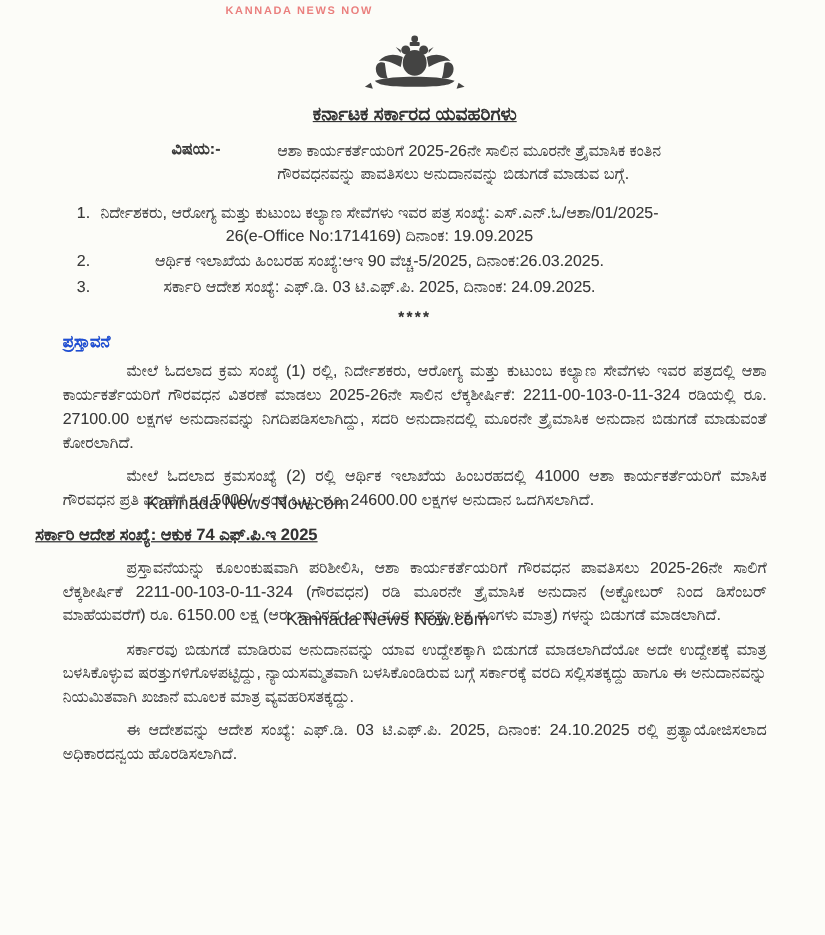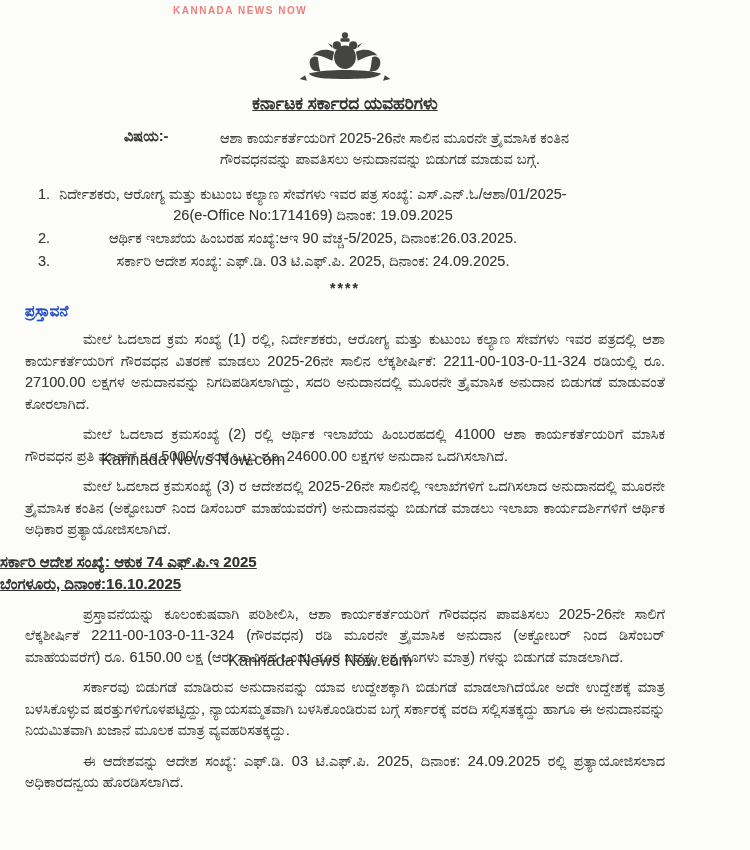--- a/index.html
+++ b/index.html
@@ -5,21 +5,21 @@
   html,body{margin:0;padding:0;}
   body{
     width:750px;height:850px;
     background:#fcfcf8;
     font-family:"Liberation Sans","DejaVu Sans",sans-serif;
     color:#3a3a3a;
     position:relative;
     overflow:hidden;
     text-shadow:0 0 .6px rgba(90,90,90,.45);
   }
-  .page{position:relative;width:690px;height:850px;}
+  .page{position:relative;width:690px;height:850px;margin-left:32px;}
 
   
   .wm-top{
     position:absolute;top:5px;left:173px;
     font-size:10px;font-weight:bold;letter-spacing:1.5px;
     color:rgba(225,60,60,.65);
     text-shadow:none;
   }
 
   
@@ -131,29 +131,27 @@
 
   <div class="section-head">ಪ್ರಸ್ತಾವನೆ</div>
 
   <div class="para">ಮೇಲೆ ಓದಲಾದ ಕ್ರಮ ಸಂಖ್ಯೆ (1) ರಲ್ಲಿ, ನಿರ್ದೇಶಕರು, ಆರೋಗ್ಯ ಮತ್ತು ಕುಟುಂಬ ಕಲ್ಯಾಣ ಸೇವೆಗಳು ಇವರ ಪತ್ರದಲ್ಲಿ ಆಶಾ ಕಾರ್ಯಕರ್ತೆಯರಿಗೆ ಗೌರವಧನ ವಿತರಣೆ ಮಾಡಲು 2025-26ನೇ ಸಾಲಿನ ಲೆಕ್ಕಶೀರ್ಷಿಕೆ: 2211-00-103-0-11-324 ರಡಿಯಲ್ಲಿ ರೂ. 27100.00 ಲಕ್ಷಗಳ ಅನುದಾನವನ್ನು ನಿಗದಿಪಡಿಸಲಾಗಿದ್ದು, ಸದರಿ ಅನುದಾನದಲ್ಲಿ ಮೂರನೇ ತ್ರೈಮಾಸಿಕ ಅನುದಾನ ಬಿಡುಗಡೆ ಮಾಡುವಂತೆ ಕೋರಲಾಗಿದೆ.</div>
 
   <div class="para">
     <span>ಮೇಲೆ ಓದಲಾದ ಕ್ರಮಸಂಖ್ಯೆ (2) ರಲ್ಲಿ ಆರ್ಥಿಕ ಇಲಾಖೆಯ ಹಿಂಬರಹದಲ್ಲಿ 41000 ಆಶಾ ಕಾರ್ಯಕರ್ತೆಯರಿಗೆ ಮಾಸಿಕ ಗೌರವಧನ ಪ್ರತಿ ಮಾಹೆಗೆ ರೂ.5000/- ರಂತೆ ಒಟ್ಟು ರೂ. 24600.00 ಲಕ್ಷಗಳ ಅನುದಾನ ಒದಗಿಸಲಾಗಿದೆ.</span>
     <span class="wm-inline wm-p2">Kannada News Now.com</span>
   </div>
 
-  <div class="para">ಮೇಲೆ ಓದಲಾದ ಕ್ರಮಸಂಖ್ಯೆ (3) ರ ಆದೇಶದಲ್ಲಿ 2025-26ನೇ ಸಾಲಿನಲ್ಲಿ ಇಲಾಖೆಗಳಿಗೆ ಒದಗಿಸಲಾದ ಅನುದಾನದಲ್ಲಿ ಮೂರನೇ ತ್ರೈಮಾಸಿಕ ಕಂತಿನ (ಅಕ್ಟೋಬರ್ ನಿಂದ ಡಿಸೆಂಬರ್ ಮಾಹೆಯವರೆಗೆ) ಅನುದಾನವನ್ನು ಬಿಡುಗಡೆ ಮಾಡಲು ಇಲಾಖಾ ಕಾರ್ಯದರ್ಶಿಗಳಿಗೆ ಆರ್ಥಿಕ ಅಧಿಕಾರ ಪ್ರತ್ಯಾಯೋಜಿಸಲಾಗಿದೆ.</div>
 
   <div class="go-head">
     <span class="u">ಸರ್ಕಾರಿ ಆದೇಶ ಸಂಖ್ಯೆ: ಆಕುಕ 74 ಎಫ್.ಪಿ.ಇ 2025</span>
-    <span class="u">ಬೆಂಗಳೂರು, ದಿನಾಂಕ:16.10.2025</span>
   </div>
 
   <div class="para">
     <span>ಪ್ರಸ್ತಾವನೆಯನ್ನು ಕೂಲಂಕುಷವಾಗಿ ಪರಿಶೀಲಿಸಿ, ಆಶಾ ಕಾರ್ಯಕರ್ತೆಯರಿಗೆ ಗೌರವಧನ ಪಾವತಿಸಲು 2025-26ನೇ ಸಾಲಿಗೆ ಲೆಕ್ಕಶೀರ್ಷಿಕೆ 2211-00-103-0-11-324 (ಗೌರವಧನ) ರಡಿ ಮೂರನೇ ತ್ರೈಮಾಸಿಕ ಅನುದಾನ (ಅಕ್ಟೋಬರ್ ನಿಂದ ಡಿಸೆಂಬರ್ ಮಾಹೆಯವರೆಗೆ) ರೂ. 6150.00 ಲಕ್ಷ (ಆರು ಸಾವಿರದ ಒಂದು ನೂರ ಐವತ್ತು ಲಕ್ಷ ರೂಗಳು ಮಾತ್ರ) ಗಳನ್ನು ಬಿಡುಗಡೆ ಮಾಡಲಾಗಿದೆ.</span>
     <span class="wm-inline wm-p4">Kannada News Now.com</span>
   </div>
 
   <div class="para">ಸರ್ಕಾರವು ಬಿಡುಗಡೆ ಮಾಡಿರುವ ಅನುದಾನವನ್ನು ಯಾವ ಉದ್ದೇಶಕ್ಕಾಗಿ ಬಿಡುಗಡೆ ಮಾಡಲಾಗಿದೆಯೋ ಅದೇ ಉದ್ದೇಶಕ್ಕೆ ಮಾತ್ರ ಬಳಸಿಕೊಳ್ಳುವ ಷರತ್ತುಗಳಿಗೊಳಪಟ್ಟಿದ್ದು, ನ್ಯಾಯಸಮ್ಮತವಾಗಿ ಬಳಸಿಕೊಂಡಿರುವ ಬಗ್ಗೆ ಸರ್ಕಾರಕ್ಕೆ ವರದಿ ಸಲ್ಲಿಸತಕ್ಕದ್ದು ಹಾಗೂ ಈ ಅನುದಾನವನ್ನು ನಿಯಮಿತವಾಗಿ ಖಜಾನೆ ಮೂಲಕ ಮಾತ್ರ ವ್ಯವಹರಿಸತಕ್ಕದ್ದು.</div>
 
-  <div class="para">ಈ ಆದೇಶವನ್ನು ಆದೇಶ ಸಂಖ್ಯೆ: ಎಫ್.ಡಿ. 03 ಟಿ.ಎಫ್.ಪಿ. 2025, ದಿನಾಂಕ: 24.09.2025 ರಲ್ಲಿ ಪ್ರತ್ಯಾಯೋಜಿಸಲಾದ ಅಧಿಕಾರದನ್ವಯ ಹೊರಡಿಸಲಾಗಿದೆ.</div>
+  <div class="para">ಈ ಆದೇಶವನ್ನು ಆದೇಶ ಸಂಖ್ಯೆ: ಎಫ್.ಡಿ. 03 ಟಿ.ಎಫ್.ಪಿ. 2025, ದಿನಾಂಕ: 24.10.2025 ರಲ್ಲಿ ಪ್ರತ್ಯಾಯೋಜಿಸಲಾದ ಅಧಿಕಾರದನ್ವಯ ಹೊರಡಿಸಲಾಗಿದೆ.</div>
 
 </div>
 
 </body></html>

